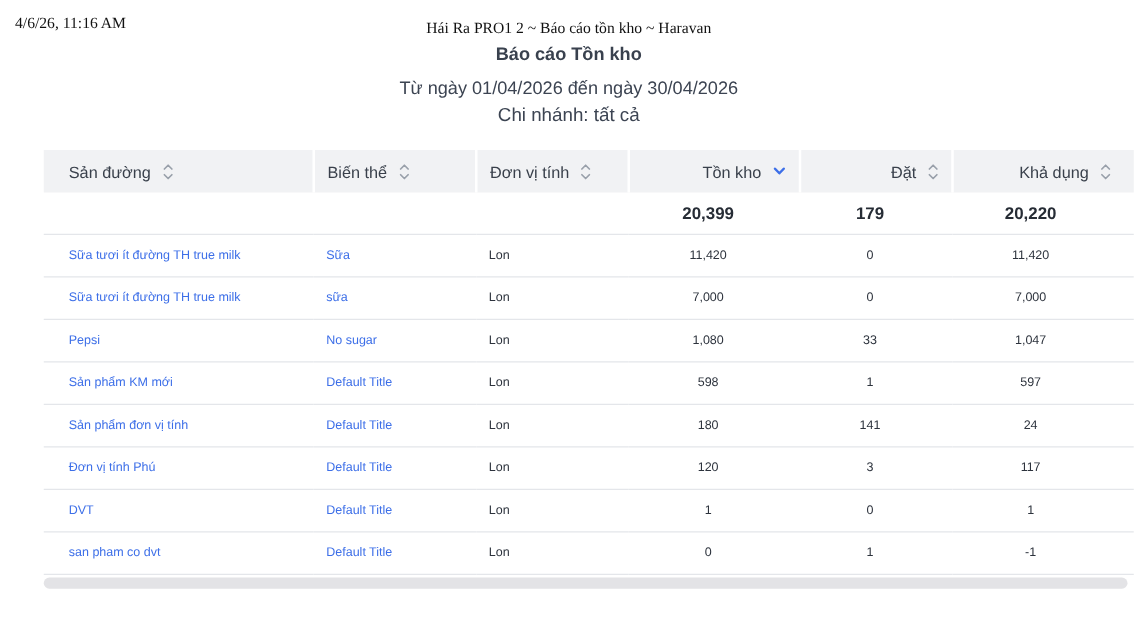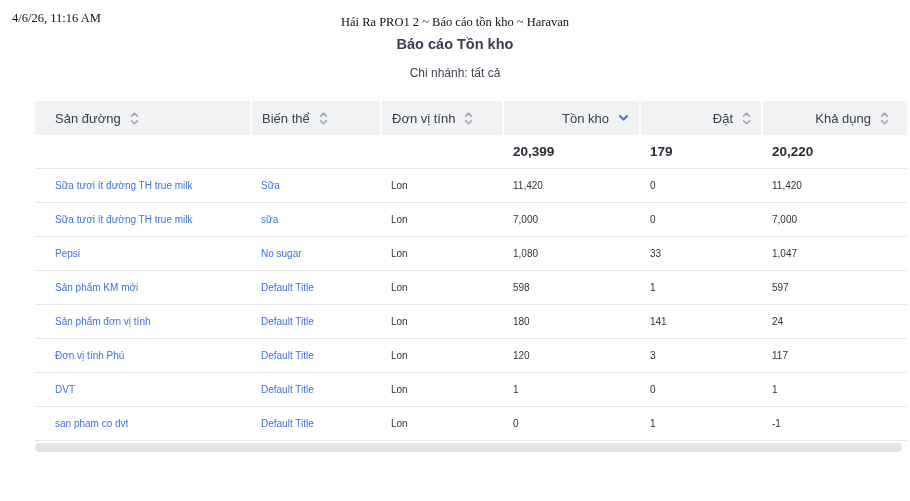--- a/index.html
+++ b/index.html
@@ -9,60 +9,61 @@
   
   .print-header { position: relative; height: 26px; font-family: "Liberation Serif", serif;
                   font-size: 12.5px; color: #111111; }
   .print-header .timestamp { position: absolute; left: 12px; top: 11px; }
   .print-header .doc-title { display: block; text-align: center; padding-top: 15px; }
 
   
   .report-head { text-align: center; }
   .report-title  { margin-top: 10px; font-size: 14.5px; font-weight: bold; color: #39414e; line-height: 17px; }
   .report-range  { margin-top: 9px;  font-size: 14.5px; color: #3c4452; line-height: 18px; }
-  .report-branch { margin-top: 12px;  font-size: 12px; color: #3c4452; line-height: 17px; }
+  .report-branch { margin-top: 4px;  font-size: 15px; color: #3c4452; line-height: 17px; }
 
   
   .table-zone { margin: 19px 0 0 35px; width: 872px; }
   table { width: 872px; border-collapse: collapse; table-layout: fixed; }
   col.c1 { width: 216px; } col.c2 { width: 130px; } col.c3 { width: 122px; }
   col.c4 { width: 137px; } col.c5 { width: 122px; } col.c6 { width: 145px; }
 
   th { background: #f1f2f4; height: 34px; font-size: 13px; font-weight: 500; color: #39404b;
        padding: 0 10px; vertical-align: middle; }
   th:not(:last-child) { border-right: 2px solid #ffffff; }
   th .th-inner { display: flex; align-items: center; gap: 9px; }
   th.al { text-align: left; }  th.al .th-inner { justify-content: flex-start; }
   th.ar { text-align: right; } th.ar .th-inner { justify-content: flex-end; }
   th.first { padding-left: 20px; }
   th.last  { padding-right: 18px; }
   .sort { display: inline-flex; align-items: center; line-height: 0; }
 
   td { height: 34px; font-size: 10px; vertical-align: middle; padding: 0 10px;
        border-bottom: 1px solid #e4e6ea; color: #2d333d; white-space: nowrap; }
   td.c-prod { padding-left: 20px; }
-  td.c-num  { text-align: left; padding-right: 20px; font-variant-numeric: tabular-nums; }
+  td.c-num  { text-align: center; padding-right: 20px; font-variant-numeric: tabular-nums; }
   td.c-num.last { padding-right: 30px; }
   tr.summary td { height: 33px; font-weight: bold; font-size: 13.5px; color: #262c35; }
   a.cell-link { color: #3d6fe8; text-decoration: none; cursor: pointer; }
 
   
   .hscrollbar { margin-top: 2px; width: 867px; height: 9px; border-radius: 5px;
                 background: #e3e3e6; }
 </style>
 </head>
 <body>
 
 <div class="print-header">
   <span class="timestamp">4/6/26, 11:16 AM</span>
   <span class="doc-title">Hái Ra PRO1 2 ~ Báo cáo tồn kho ~ Haravan</span>
 </div>
 
 <div class="report-head">
   <div class="report-title">Báo cáo Tồn kho</div>
+  <div class="report-range">Từ ngày 01/04/2026 đến ngày 30/04/2026</div>
   <div class="report-branch">Chi nhánh: tất cả</div>
 </div>
 
 <div class="table-zone">
   <table>
     <colgroup>
       <col class="c1">
         <col class="c2">
         <col class="c3">
         <col class="c4">

